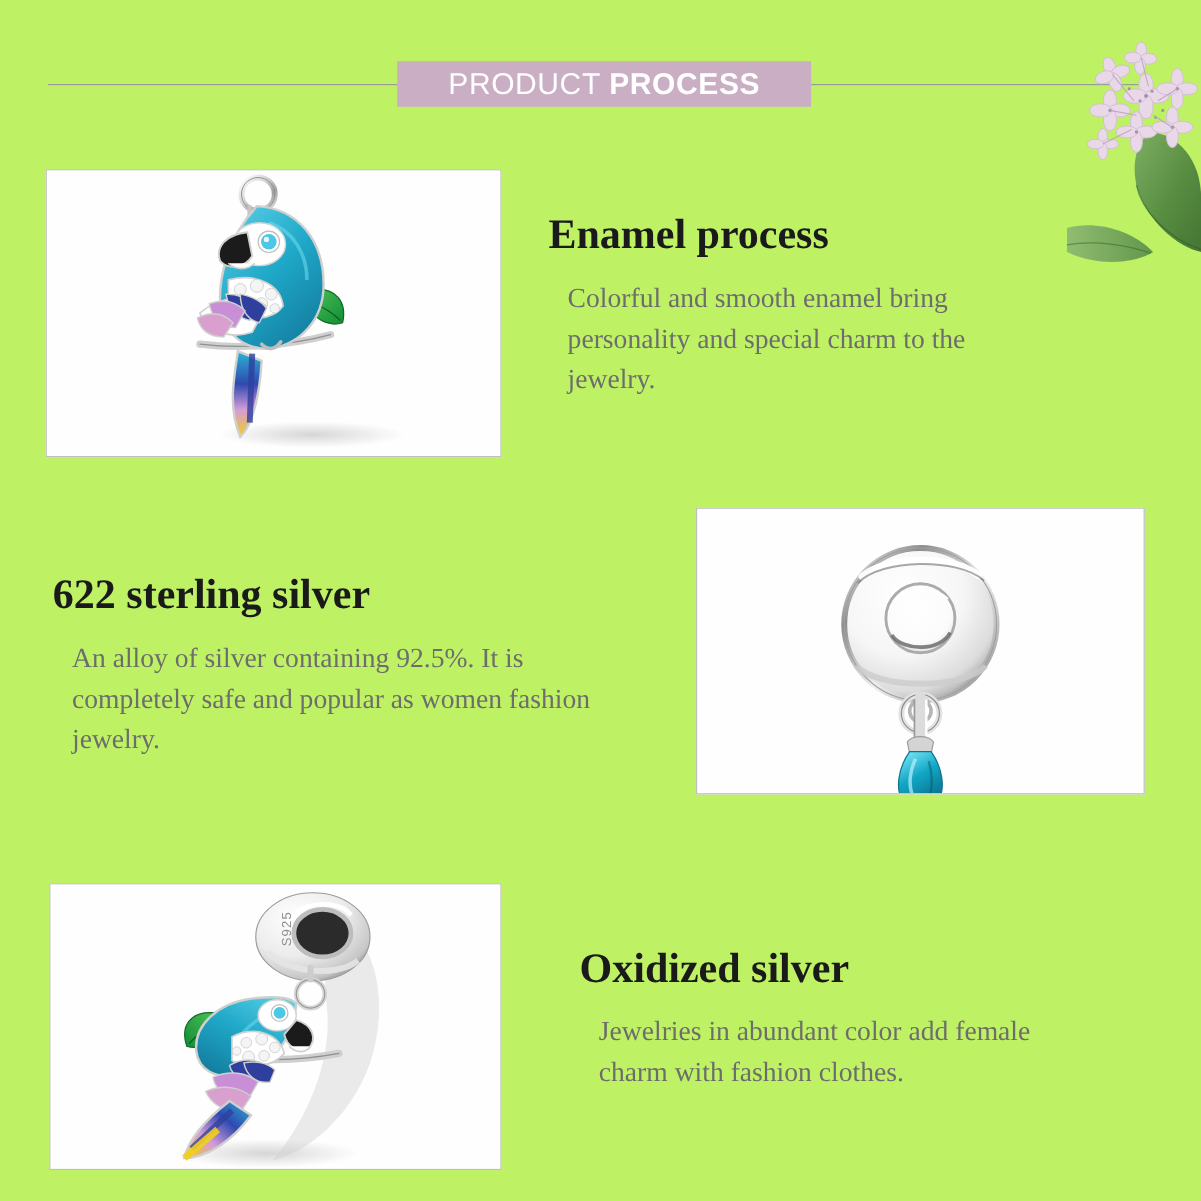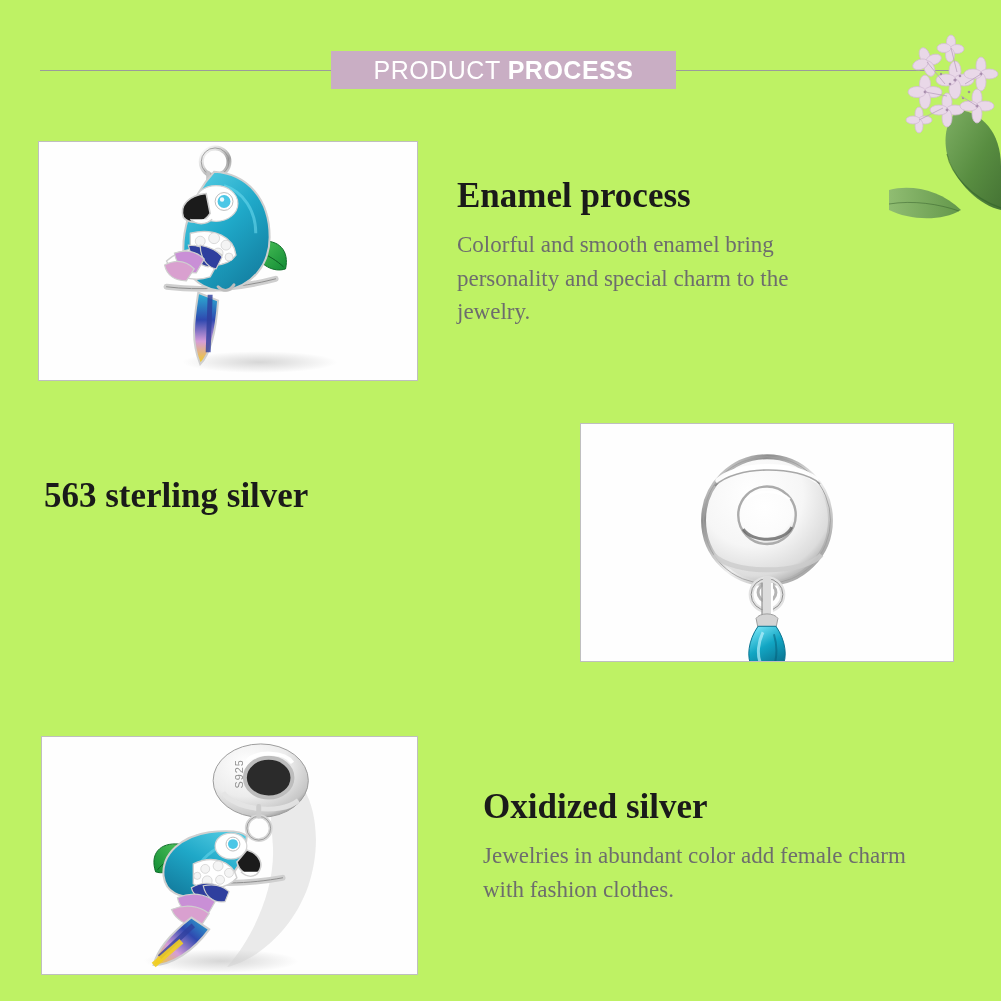--- a/index.html
+++ b/index.html
@@ -86,21 +86,21 @@
     color: #1a1a1a;
     line-height: 1.15;
     margin: 0 0 12px 0;
   }
   .body-text {
     font-family: "Liberation Serif", "DejaVu Serif", serif;
     font-size: 23px;
     font-weight: 400;
     color: #6d6d6d;
     line-height: 1.45;
-    margin: 0;
+    margin: 16px;
   }
 </style>
 </head>
 <body>
 
 <div class="page">
 
   <div class="header-rule"></div>
 
   <div class="banner">
@@ -279,21 +279,22 @@
       <path d="M180 146 C186 152 192 150 196 144" fill="none" stroke="#bdbdbd" stroke-width="3" stroke-linecap="round"></path>
     </svg>
   </div>
 
   <div class="txt-block txt-1">
     <h2 class="heading">Enamel process</h2>
     <p class="body-text">Colorful and smooth enamel bring personality and special charm to the jewelry.</p>
   </div>
 
   <div class="txt-block txt-2">
-    <h2 class="heading">563 sterling silver</h2>
+    <h2 class="heading">622 sterling silver</h2>
+    <p class="body-text">An alloy of silver containing 92.5%. It is completely safe and popular as women fashion jewelry.</p>
   </div>
 
   <div class="frame frame-2">
     <svg viewBox="0 0 374 239">
       <defs>
         <radialGradient id="beadG" cx="0.38" cy="0.3" r="0.78">
           <stop offset="0%" stop-color="#ffffff"></stop>
           <stop offset="52%" stop-color="#f6f6f6"></stop>
           <stop offset="82%" stop-color="#dcdcdc"></stop>
           <stop offset="100%" stop-color="#9d9d9d"></stop>

